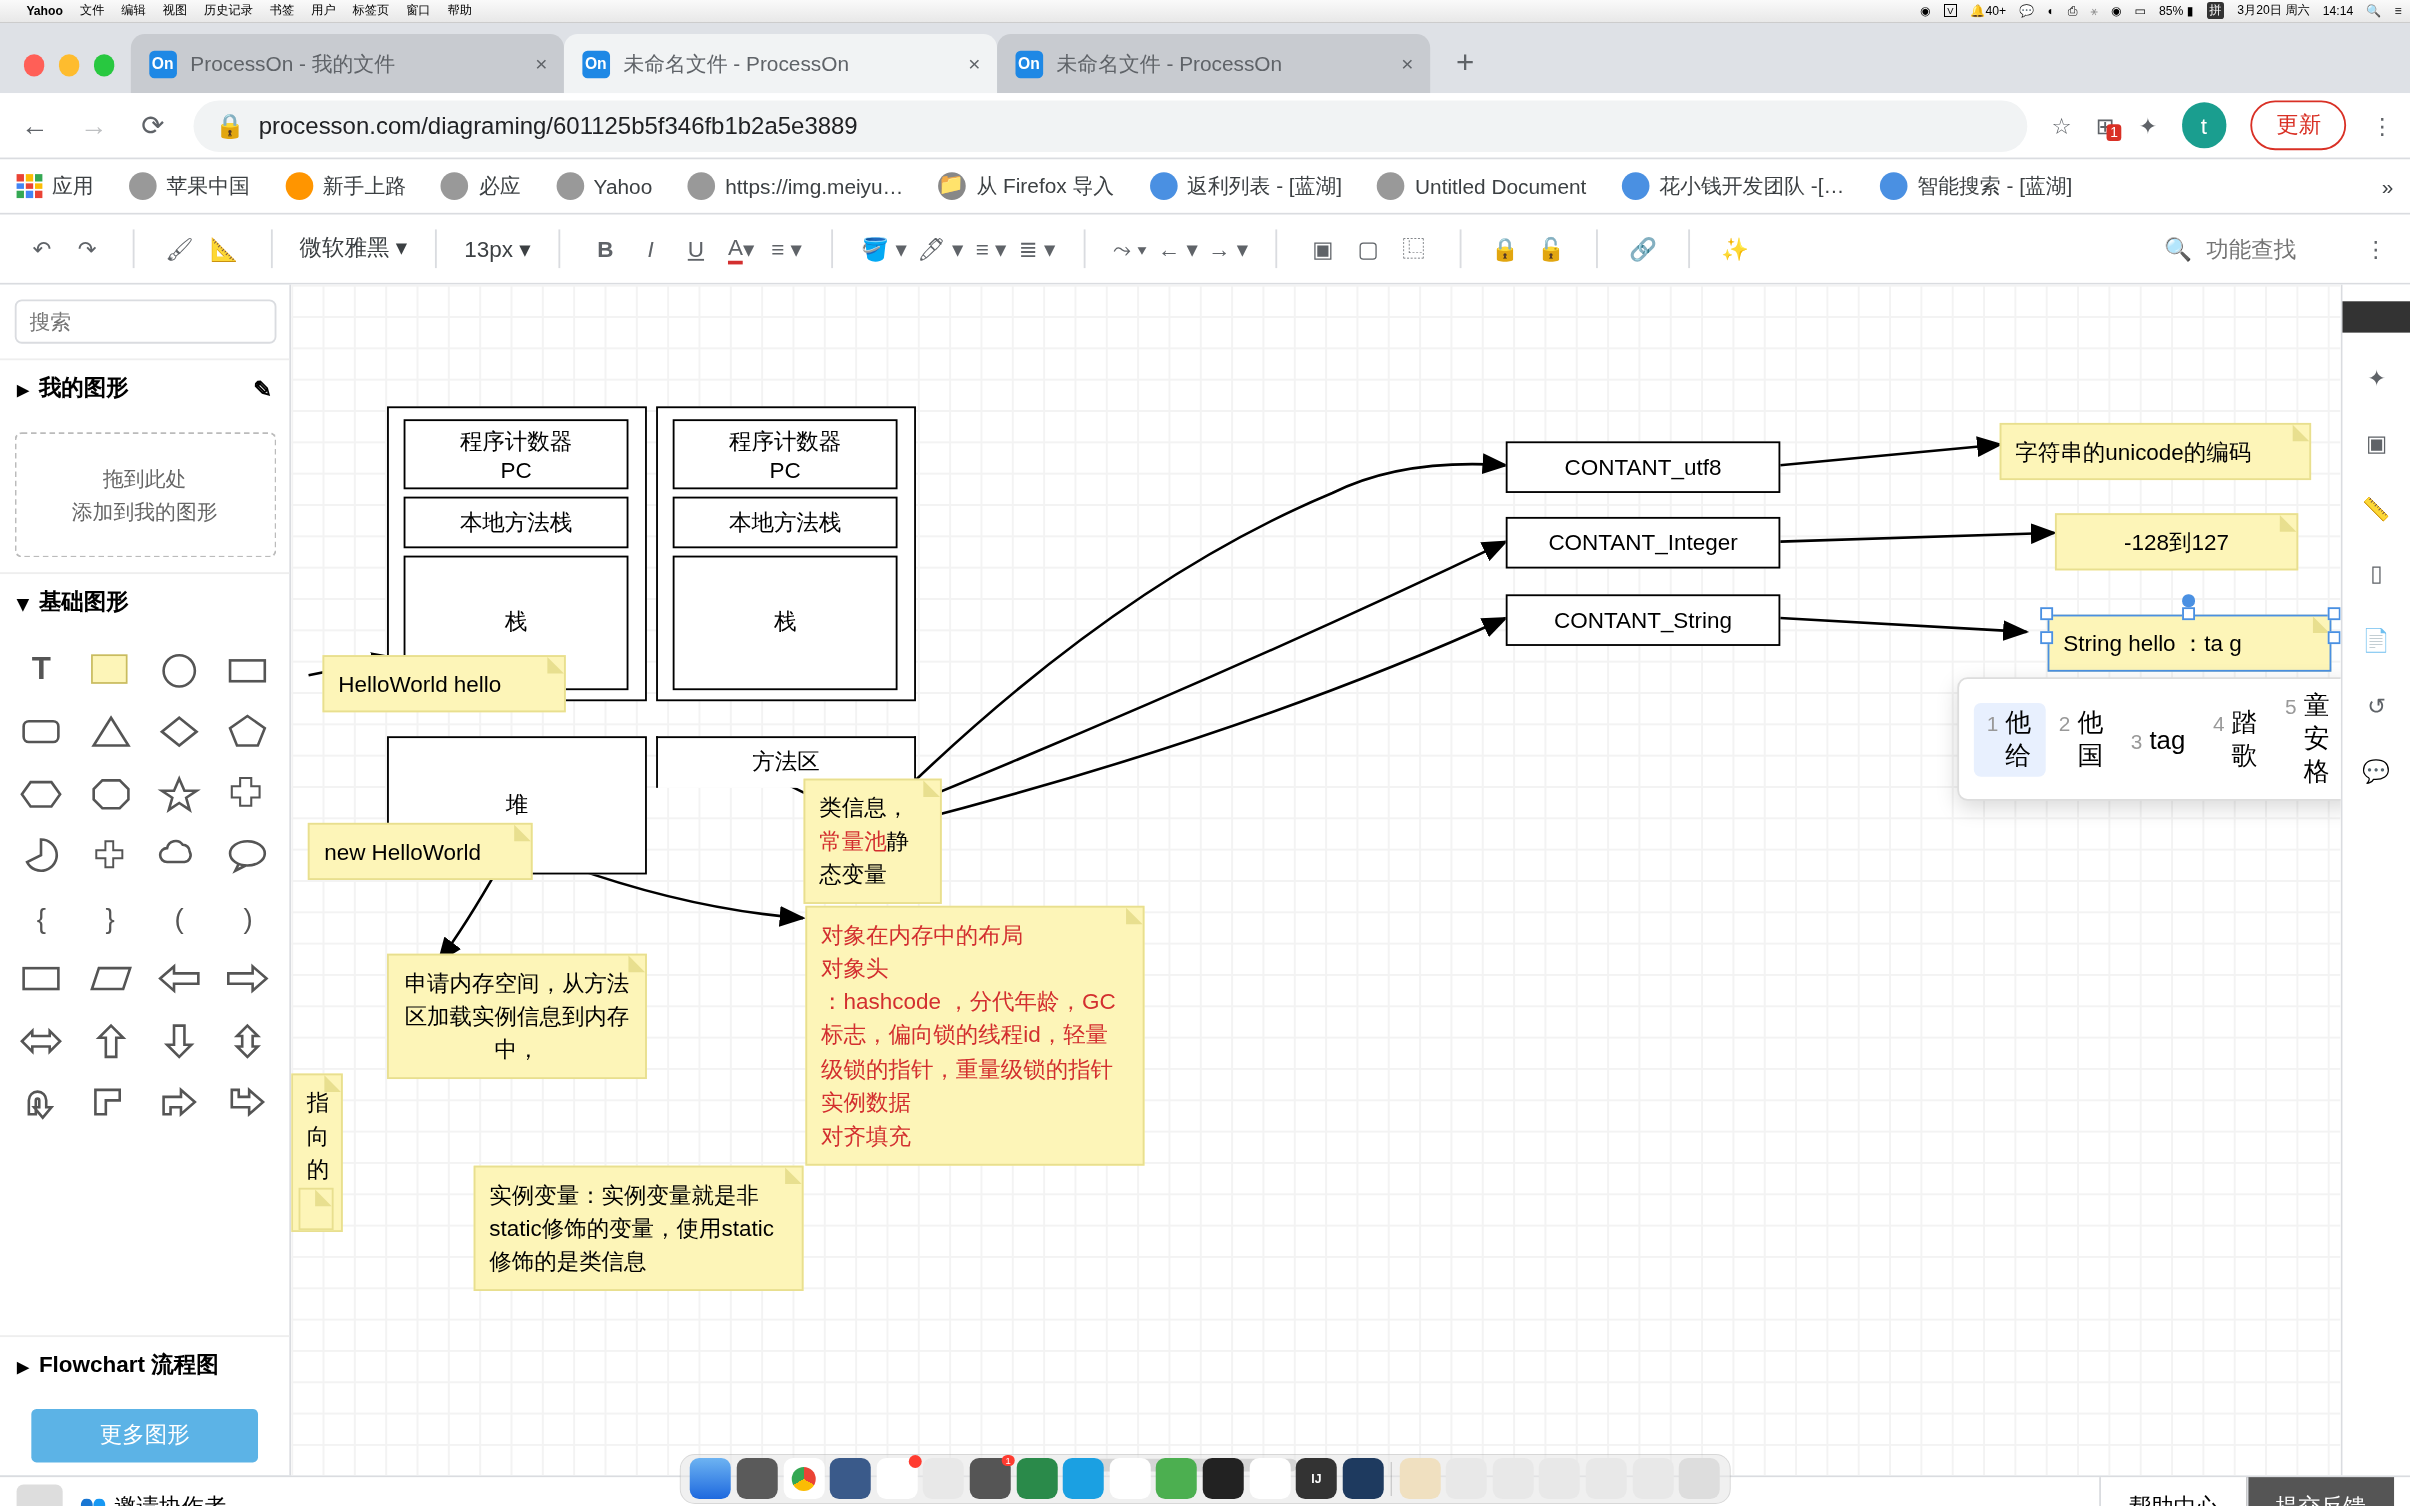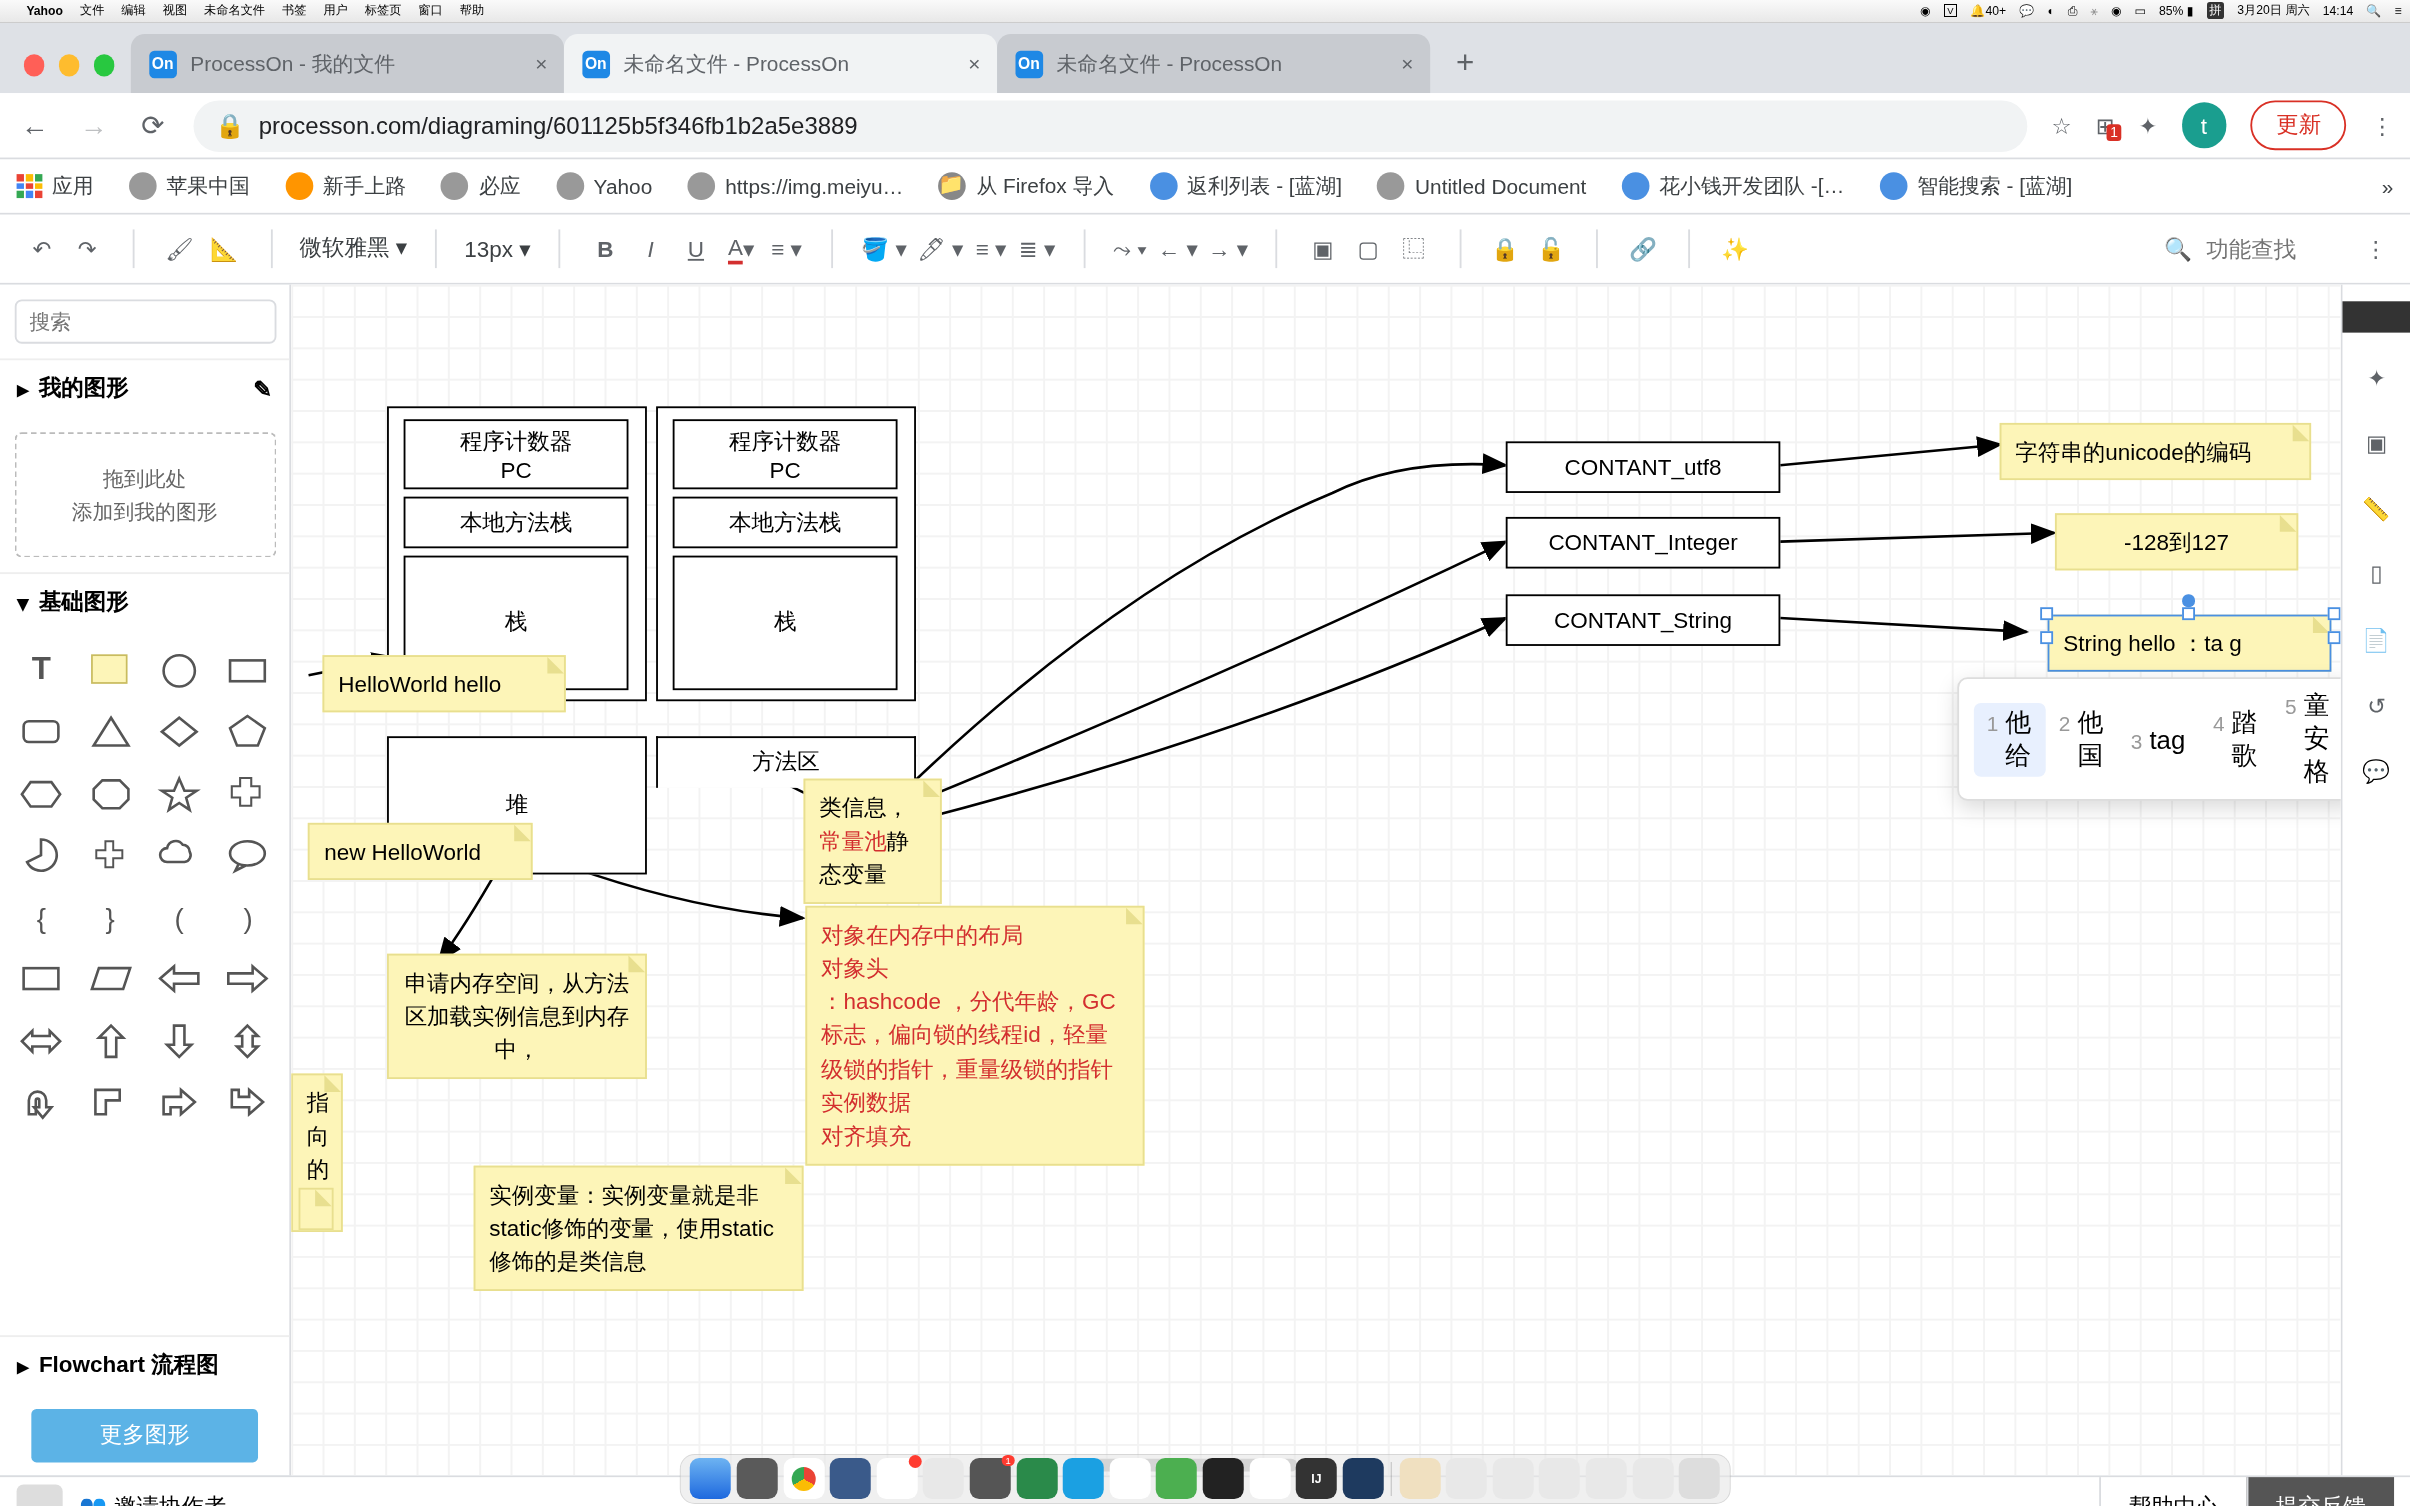--- a/index.html
+++ b/index.html
@@ -94,21 +94,21 @@
 </head>
 <body>
 
 <div class="menubar">
   <div class="left">
     <span></span>
     <b>Yahoo</b>
     <span>文件</span>
     <span>编辑</span>
     <span>视图</span>
-    <span>未命名文件</span>
+    <span>历史记录</span>
     <span>书签</span>
     <span>用户</span>
     <span>标签页</span>
     <span>窗口</span>
     <span>帮助</span>
   </div>
   <div class="right">
     <span>◉</span>
     <span style="border:0.9px solid #000;padding:0 2.8px;font-size:9.4px">V</span>
     <span>🔔<span>40+</span></span>

